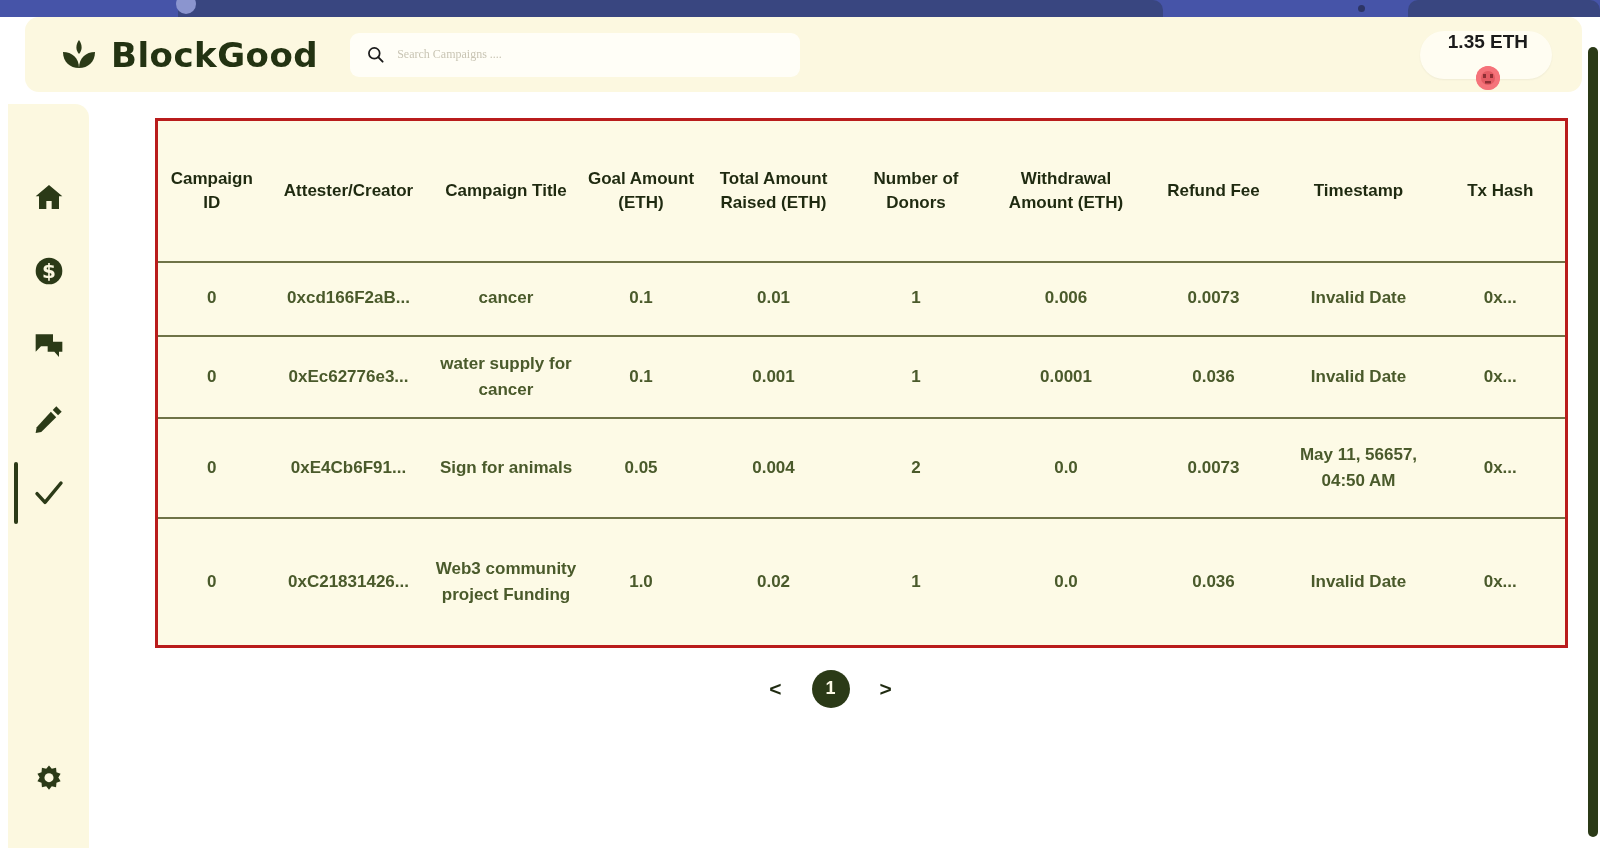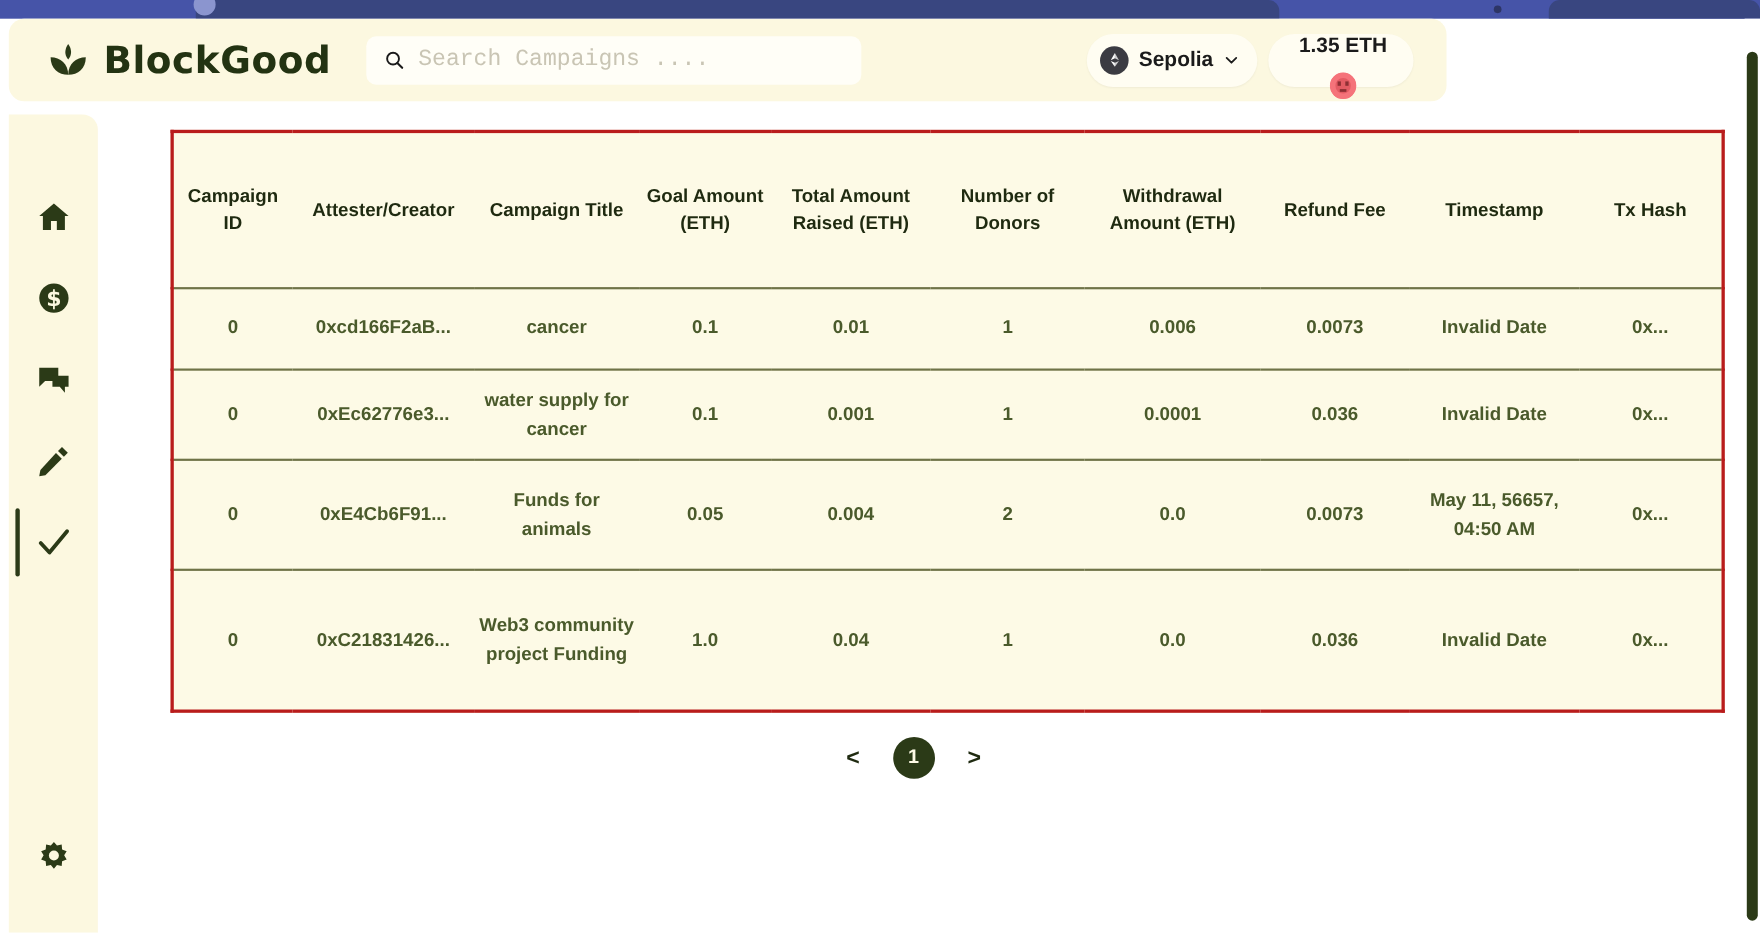--- a/index.html
+++ b/index.html
@@ -48,22 +48,22 @@
     position: absolute;
     top: -6px; left: 176px;
     width: 20px; height: 20px;
     border-radius: 50%;
     background: #8b95cf;
   }
 
   
   .app-header {
     position: absolute;
-    top: 17px; left: 8px;
-    width: 1307px;
+    top: 17px; left: 25px;
+    width: 1557px;
     height: 75px;
     background: #fcf8e0;
     border-radius: 14px;
     display: flex;
     align-items: center;
   }
 
   .brand {
     display: flex;
     align-items: center;
@@ -88,22 +88,22 @@
     display: flex;
     align-items: center;
     padding: 0 16px;
     gap: 12px;
   }
   .search-icon { width: 19px; height: 19px; flex: none; }
   .search-input {
     border: none;
     outline: none;
     background: transparent;
-    font-family: Liberation Mono, monospace;
-    font-size: 21px;
+    font-family: Liberation Serif, serif;
+    font-size: 12px;
     color: #14532d;
     width: 100%;
   }
   .search-input::placeholder { color: #c9c5b4; }
 
   .header-right {
     margin-left: auto;
     margin-right: 30px;
     display: flex;
     align-items: center;
@@ -353,34 +353,20 @@
     <div class="search-box">
       <svg class="search-icon" viewBox="0 0 24 24" fill="none">
         <circle cx="10.5" cy="10.5" r="6.8" stroke="#1b1b1b" stroke-width="2.2"></circle>
         <line x1="15.4" y1="15.4" x2="21" y2="21" stroke="#1b1b1b" stroke-width="2.4" stroke-linecap="round"></line>
       </svg>
       <input class="search-input" type="text" placeholder="Search Campaigns ...." style="">
     </div>
 
     <div class="header-right">
 
-      <div class="network-pill">
-        <span class="eth-badge">
-          <svg viewBox="0 0 24 24" width="15" height="15">
-            <path d="M12 2 L12 9.5 L18 12.3 Z" fill="#ffffff" opacity="0.75"></path>
-            <path d="M12 2 L6 12.3 L12 9.5 Z" fill="#ffffff"></path>
-            <path d="M12 16.2 L12 22 L18 13.6 Z" fill="#ffffff" opacity="0.75"></path>
-            <path d="M12 22 L12 16.2 L6 13.6 Z" fill="#ffffff"></path>
-          </svg>
-        </span>
-        <span class="pill-label">Sepolia</span>
-        <svg class="chev" viewBox="0 0 24 24" fill="none">
-          <path d="M5 9 L12 16 L19 9" stroke="#1b1b1b" stroke-width="2.6" stroke-linecap="round" stroke-linejoin="round"></path>
-        </svg>
-      </div>
 
       <div class="wallet-pill">
         <span class="balance-label">1.35 ETH</span>
         <span class="avatar-blockie">
           <svg viewBox="0 0 24 24" width="24" height="24">
             <circle cx="12" cy="12" r="12" fill="#f5737a"></circle>
             <circle cx="12" cy="12" r="7" fill="#e35b63"></circle>
             <rect x="7" y="8" width="3" height="4" fill="#8e2f34"></rect>
             <rect x="14" y="8" width="3" height="4" fill="#8e2f34"></rect>
             <rect x="9" y="15" width="6" height="2.5" fill="#8e2f34"></rect>
@@ -492,35 +478,35 @@
             <td>0.001</td>
             <td>1</td>
             <td>0.0001</td>
             <td>0.036</td>
             <td>Invalid Date</td>
             <td>0x...</td>
           </tr>
           <tr class="r2">
             <td>0</td>
             <td>0xE4Cb6F91...</td>
-            <td>Funds for animals</td>
+            <td>Sign for animals</td>
             <td>0.05</td>
             <td>0.004</td>
             <td>2</td>
             <td>0.0</td>
             <td>0.0073</td>
             <td>May 11, 56657, 04:50 AM</td>
             <td>0x...</td>
           </tr>
           <tr class="r3">
             <td>0</td>
             <td>0xC21831426...</td>
             <td>Web3 community project Funding</td>
             <td>1.0</td>
-            <td>0.04</td>
+            <td>0.02</td>
             <td>1</td>
             <td>0.0</td>
             <td>0.036</td>
             <td>Invalid Date</td>
             <td>0x...</td>
           </tr>
         </tbody>
       </table>
     </div>
 

